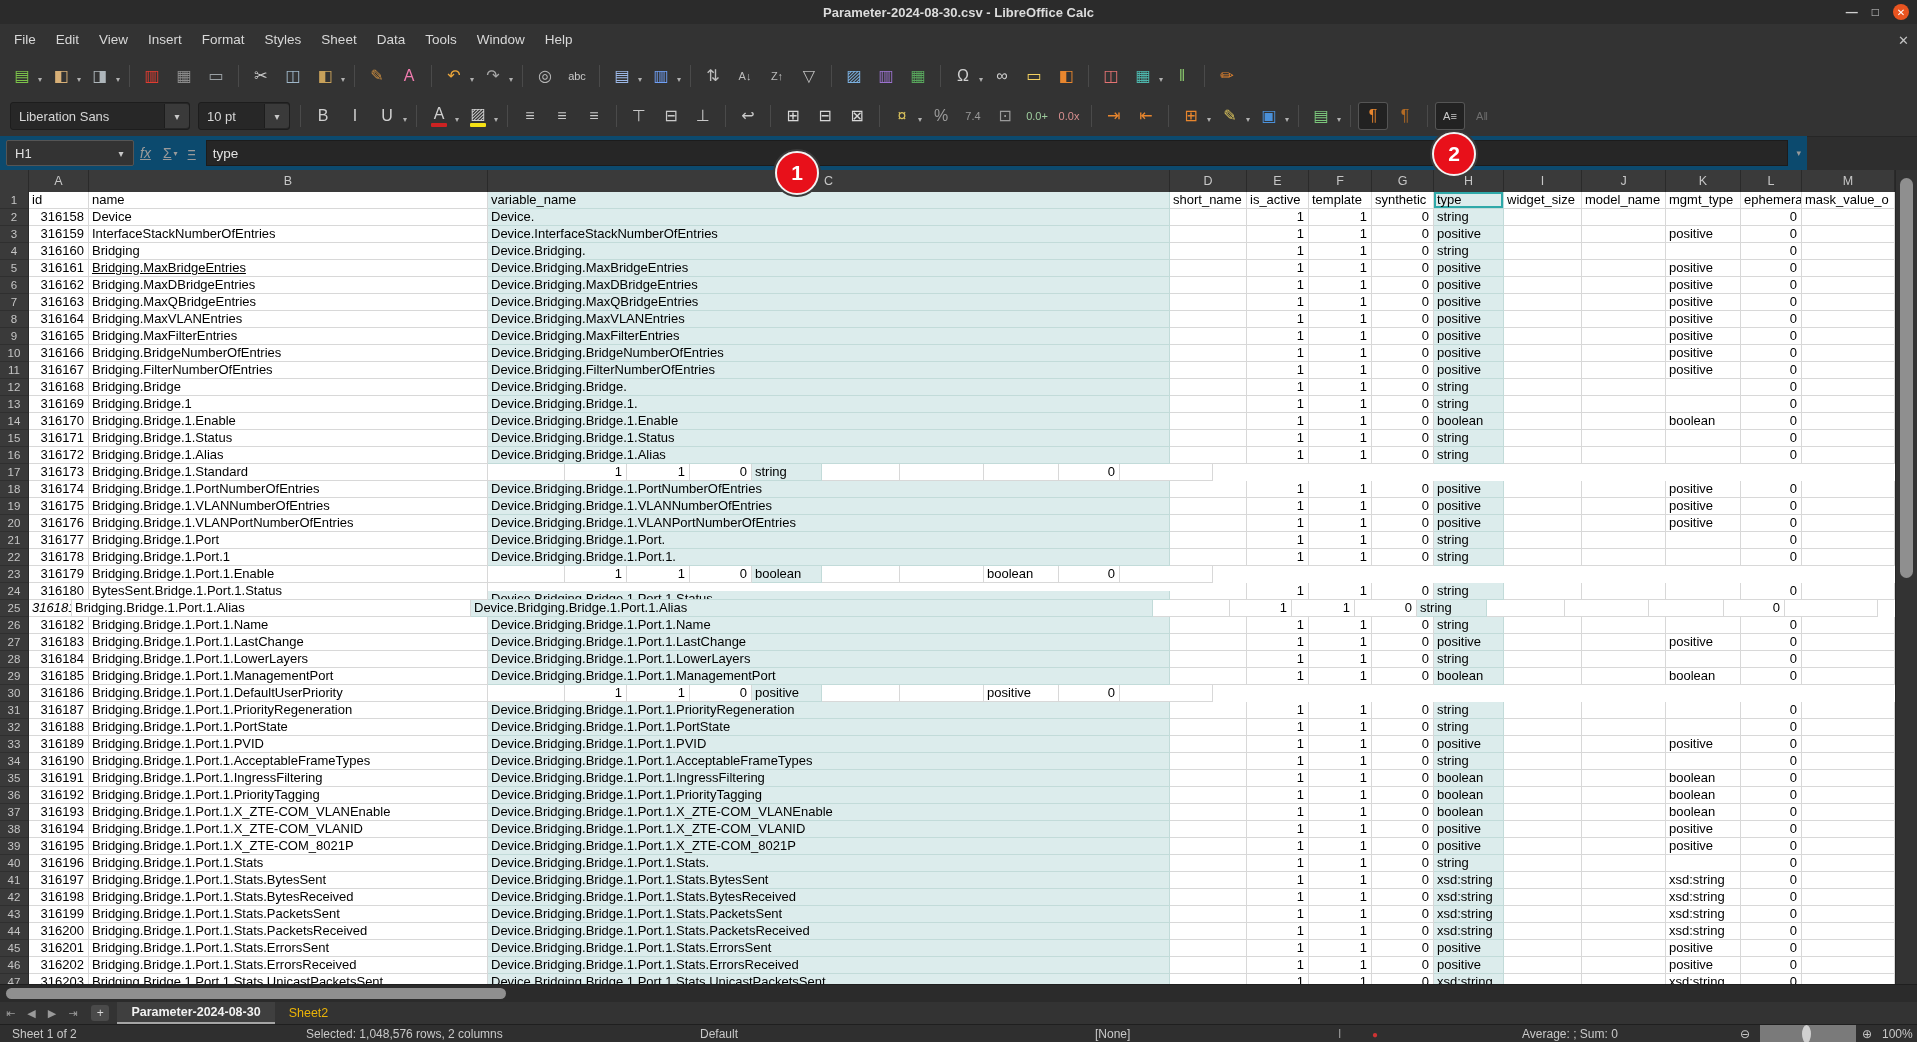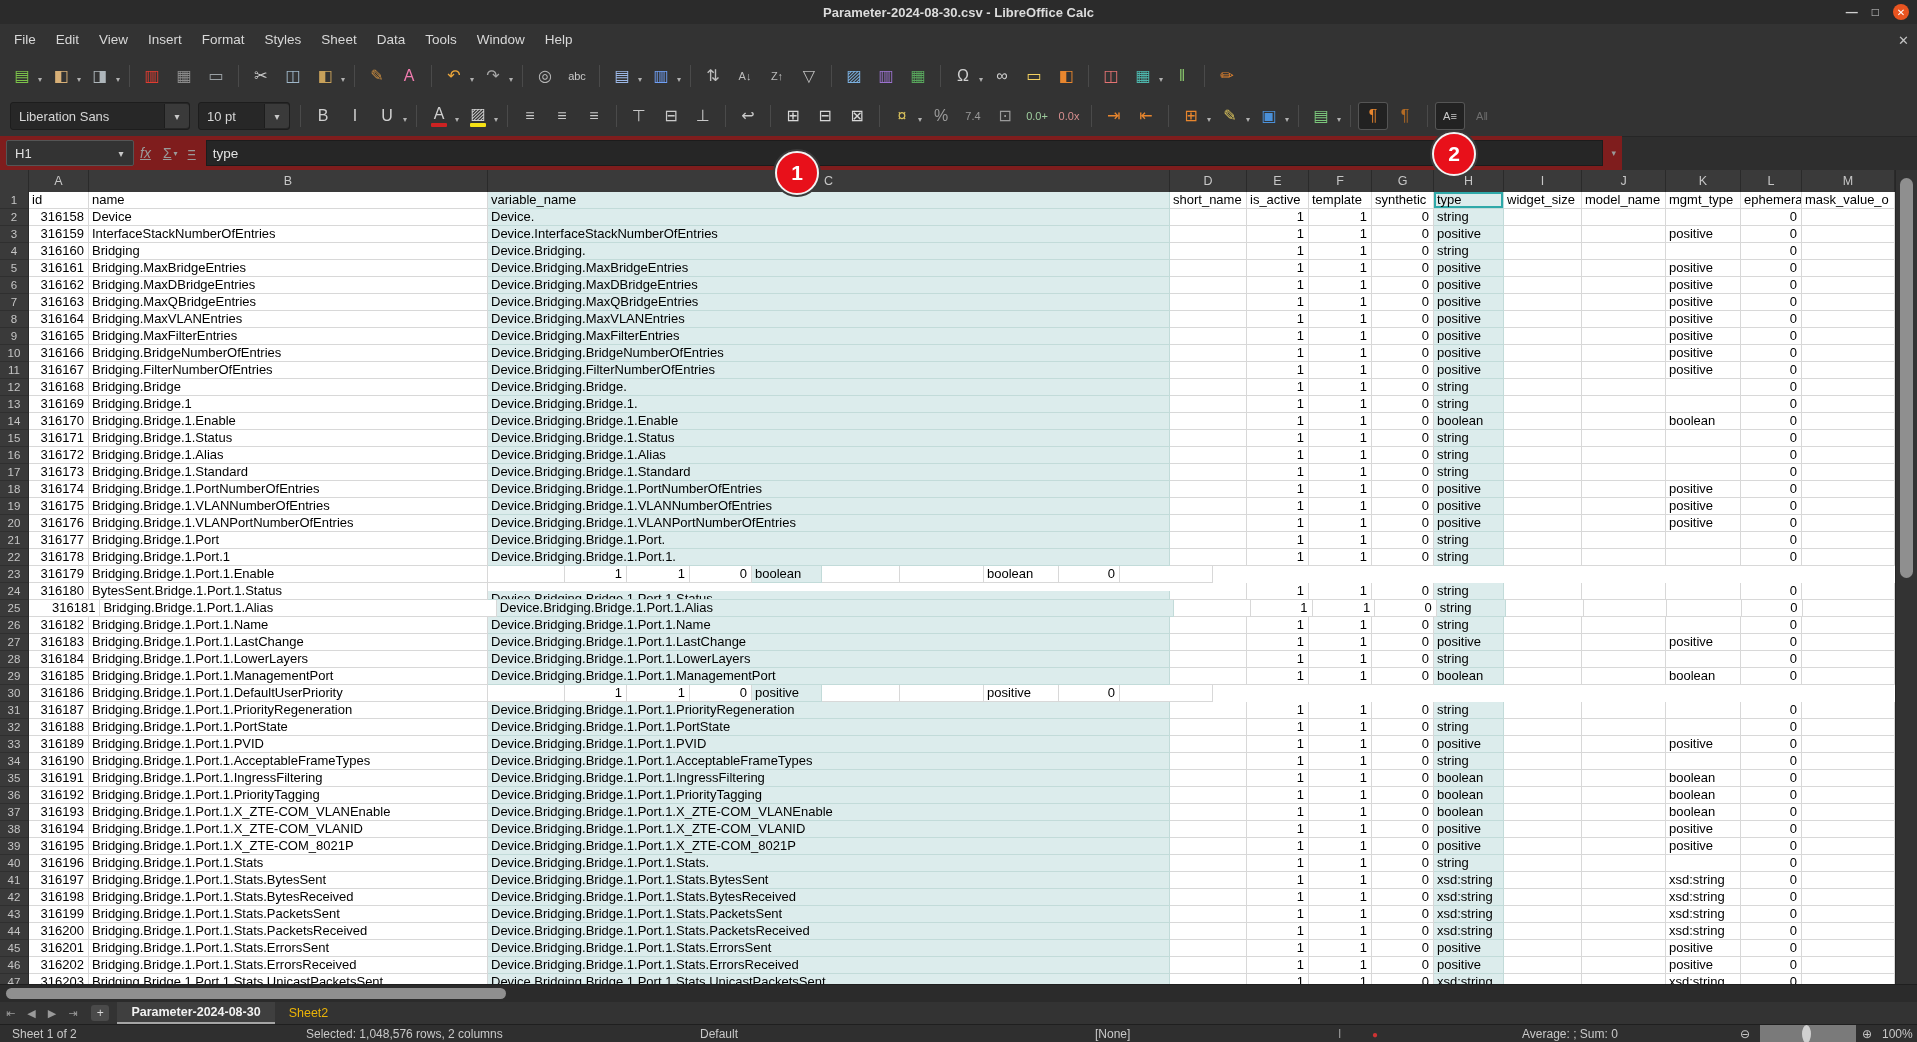--- a/index.html
+++ b/index.html
@@ -30,21 +30,21 @@
   .tbtn.active{background:#222222;box-shadow:inset 0 0 0 1px #555;}
   .tbtn.disabled .glyph{color:#666;}
   .colorbar{width:16px;height:4px;margin-top:1px;border-radius:1px;}
   .tsep{width:1px;height:22px;background:#4a4a4a;margin:0 6px;}
   .combo{height:26px;background:#272727;border:1px solid #1d1d1d;border-radius:3px;display:flex;align-items:center;
          justify-content:space-between;margin:0 4px;color:#d6d6d6;font-size:13px;}
   .combo-text{padding:0 8px;white-space:nowrap;}
   .combo-arrow{width:24px;height:24px;background:#3a3a3a;border-left:1px solid #1d1d1d;display:flex;
                align-items:center;justify-content:center;color:#c9c9c9;font-size:10px;border-radius:0 3px 3px 0;}
   
-  #formulabar{top:136px;left:0;width:1622px;height:34px;background:#7f1d1d;display:flex;align-items:center;
+  #formulabar{top:136px;left:0;width:1807px;height:34px;background:#0c4a6e;display:flex;align-items:center;
               border-bottom:1px solid #1f1f1f;}
   #name-box{width:118px;height:24px;margin-left:6px;background:#333;border:1px solid #555;border-radius:2px;
             color:#e0e0e0;font-size:13px;display:flex;align-items:center;justify-content:space-between;padding-left:8px;}
   #name-box .combo-arrow{background:transparent;border-left:none;}
   .fb-btn{color:#9a9a9a;font-size:14px;margin:0 6px;font-style:italic;text-decoration:underline;}
   .fb-btn.sym{font-style:normal;}
   .fb-dd{font-size:8px;color:#9a9a9a;margin-left:-4px;margin-right:4px;}
   #formula-input{flex:1;height:24px;background:#262626;border:1px solid #1c1c1c;color:#e3e3e3;font-size:13.5px;
                  display:flex;align-items:center;padding-left:6px;margin-left:4px;margin-right:2px;}
   #fb-expand{color:#9a9a9a;font-size:9px;padding:0 6px;}
@@ -451,21 +451,21 @@
         <div class="cell sel" style="width: 70px;">string</div>
         <div class="cell" style="width: 78px;"></div>
         <div class="cell" style="width: 84px;"></div>
         <div class="cell" style="width: 75px;"></div>
         <div class="cell num" style="width: 61px;">0</div>
         <div class="cell" style="width: 93px;"></div>
       </div>
       <div class="grow">
         <div class="rowhdr">5</div>
         <div class="cell num" style="width: 60px;">316161</div>
-        <div class="cell" style="width: 399px;">Bridging.MaxBridgeEntries</div>
+        <div class="cell" style="width: 399px; text-decoration: underline;">Bridging.MaxBridgeEntries</div>
         <div class="cell sel" style="width: 682px;">Device.Bridging.MaxBridgeEntries</div>
         <div class="cell" style="width: 77px;"></div>
         <div class="cell num" style="width: 62px;">1</div>
         <div class="cell num" style="width: 63px;">1</div>
         <div class="cell num" style="width: 62px;">0</div>
         <div class="cell sel" style="width: 70px;">positive</div>
         <div class="cell" style="width: 78px;"></div>
         <div class="cell" style="width: 84px;"></div>
         <div class="cell" style="width: 75px;">positive</div>
         <div class="cell num" style="width: 61px;">0</div>
@@ -644,21 +644,20 @@
         <div class="cell" style="width: 78px;"></div>
         <div class="cell" style="width: 84px;"></div>
         <div class="cell" style="width: 75px;"></div>
         <div class="cell num" style="width: 61px;">0</div>
         <div class="cell" style="width: 93px;"></div>
       </div>
       <div class="grow">
         <div class="rowhdr">17</div>
         <div class="cell num" style="width: 60px;">316173</div>
         <div class="cell" style="width: 399px;">Bridging.Bridge.1.Standard</div>
-        <div class="cell sel" style="width: 682px;">Device.Bridging.Bridge.1.Standard</div>
         <div class="cell" style="width: 77px;"></div>
         <div class="cell num" style="width: 62px;">1</div>
         <div class="cell num" style="width: 63px;">1</div>
         <div class="cell num" style="width: 62px;">0</div>
         <div class="cell sel" style="width: 70px;">string</div>
         <div class="cell" style="width: 78px;"></div>
         <div class="cell" style="width: 84px;"></div>
         <div class="cell" style="width: 75px;"></div>
         <div class="cell num" style="width: 61px;">0</div>
         <div class="cell" style="width: 93px;"></div>
@@ -769,21 +768,21 @@
         <div class="cell num" style="width: 62px;">0</div>
         <div class="cell sel" style="width: 70px;">string</div>
         <div class="cell" style="width: 78px;"></div>
         <div class="cell" style="width: 84px;"></div>
         <div class="cell" style="width: 75px;"></div>
         <div class="cell num" style="width: 61px;">0</div>
         <div class="cell" style="width: 93px;"></div>
       </div>
       <div class="grow">
         <div class="rowhdr">25</div>
-        <div class="cell num" style="width: 72px;">316181</div>
+        <div class="cell num" style="width: 43px; font-style: italic;">316181</div>
         <div class="cell" style="width: 399px;">Bridging.Bridge.1.Port.1.Alias</div>
         <div class="cell sel" style="width: 682px;">Device.Bridging.Bridge.1.Port.1.Alias</div>
         <div class="cell" style="width: 77px;"></div>
         <div class="cell num" style="width: 62px;">1</div>
         <div class="cell num" style="width: 63px;">1</div>
         <div class="cell num" style="width: 62px;">0</div>
         <div class="cell sel" style="width: 70px;">string</div>
         <div class="cell" style="width: 78px;"></div>
         <div class="cell" style="width: 84px;"></div>
         <div class="cell" style="width: 75px;"></div>

